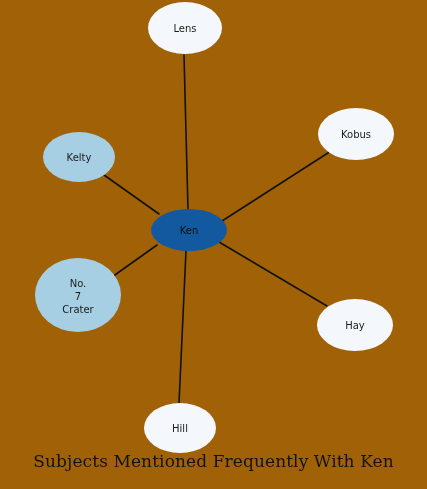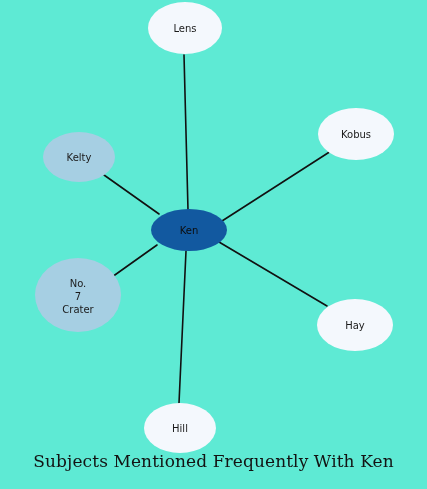--- a/index.html
+++ b/index.html
@@ -4,21 +4,21 @@
 <style>
   html, body {
     margin: 0;
     padding: 0;
     background: #ffffff;
   }
   #page {
     position: relative;
     width: 427px;
     height: 489px;
-    background: #5eead4;
+    background: #a16207;
     overflow: hidden;
     font-family: "DejaVu Sans", sans-serif;
   }
   #graph-svg {
     position: absolute;
     left: 0;
     top: 0;
     width: 427px;
     height: 489px;
     display: block;

